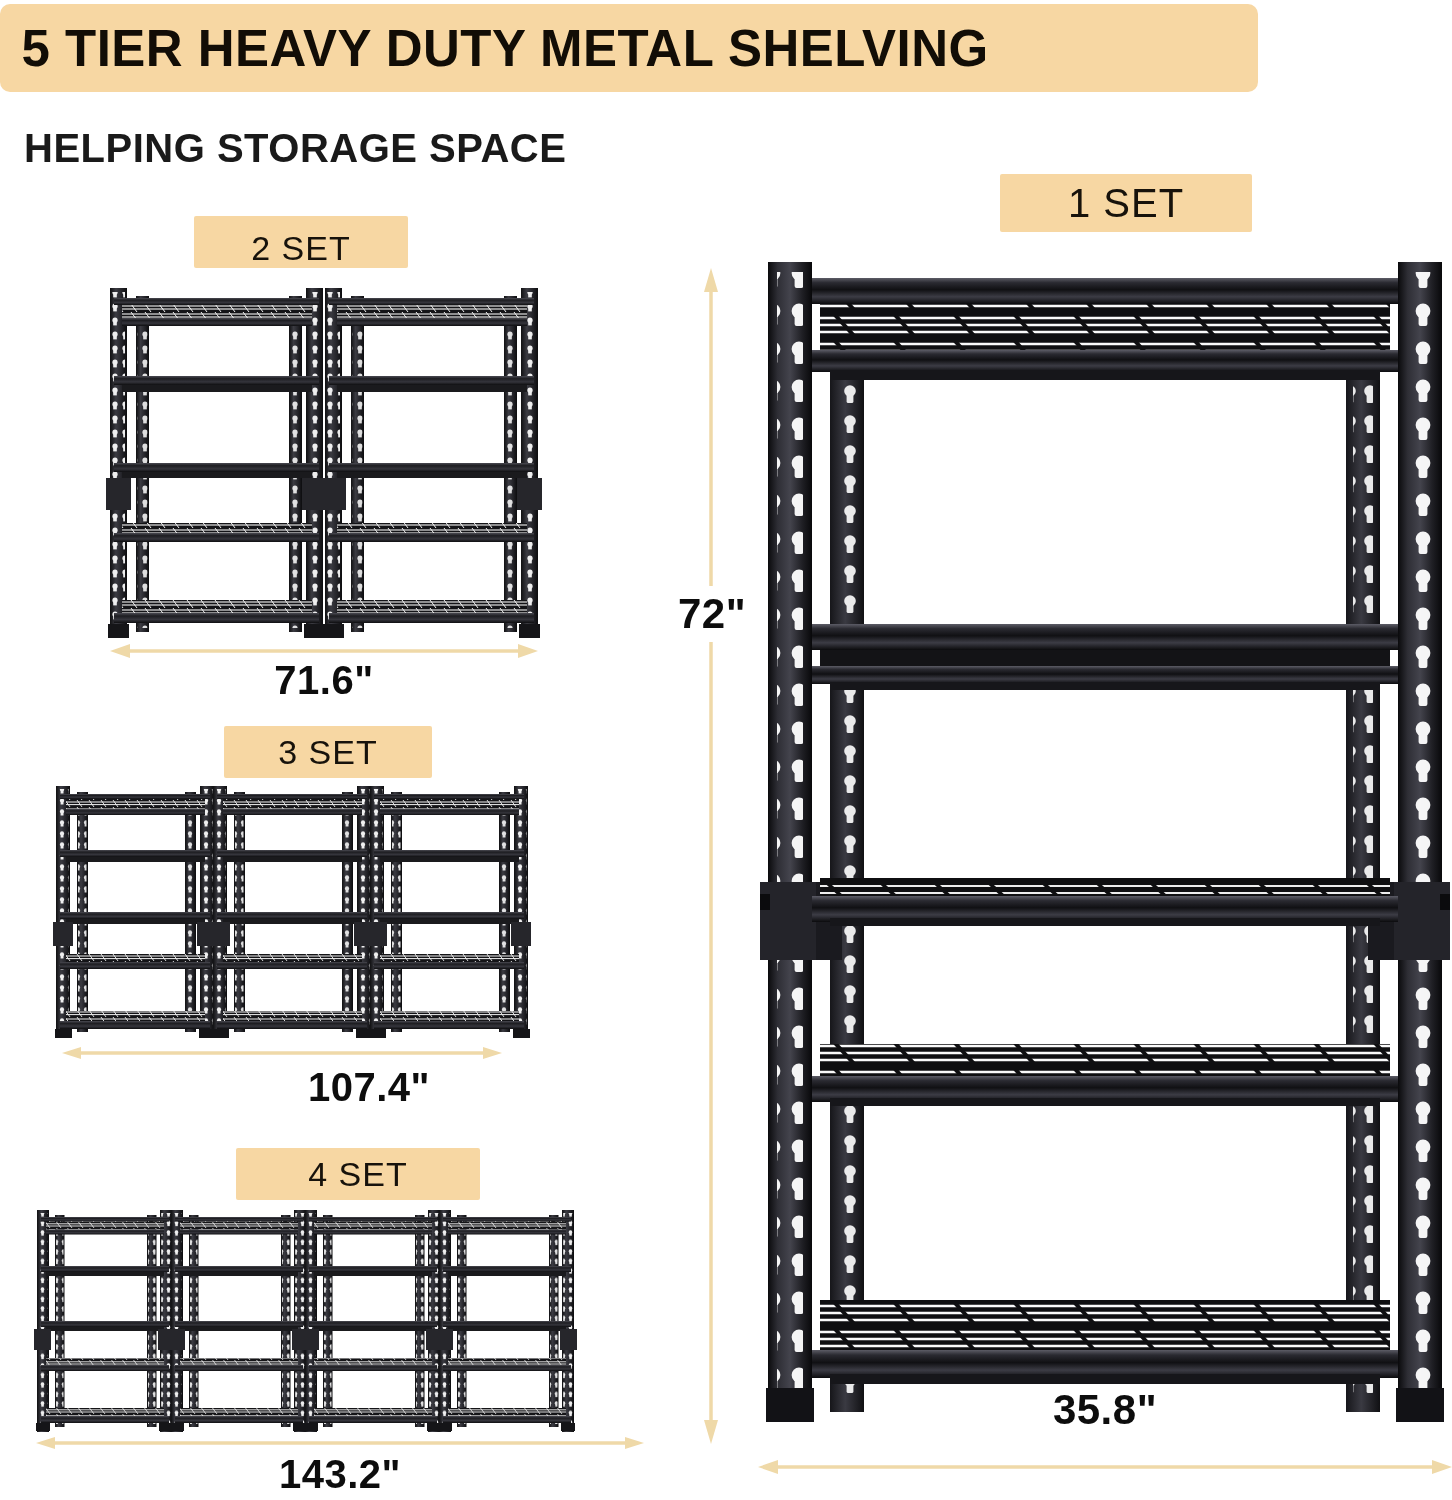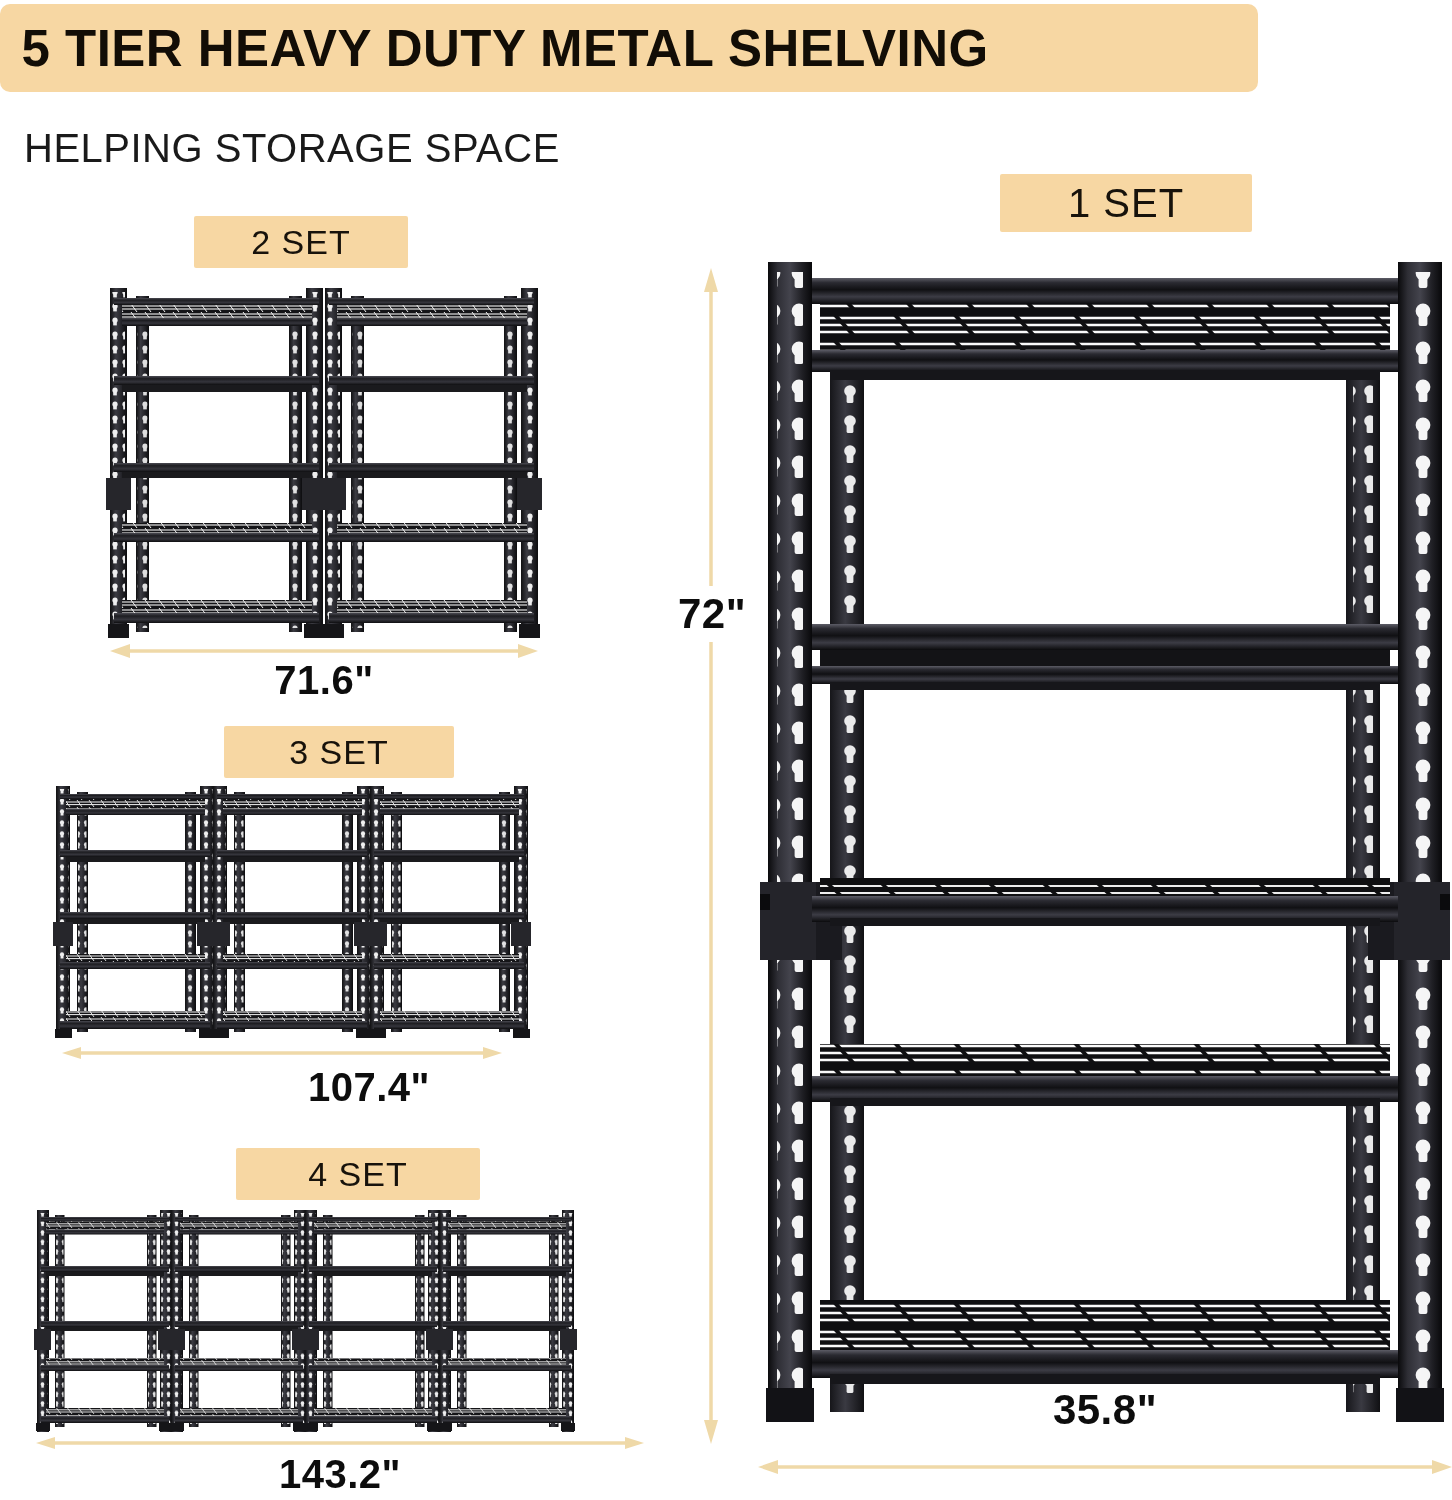--- a/index.html
+++ b/index.html
@@ -45,20 +45,21 @@
   }
 
   .subtitle {
     position: absolute;
     left: 24px;
     top: 126px;
     font-size: 40px;
     color: #1a1a1a;
     letter-spacing: 0.5px;
     white-space: nowrap;
+    font-weight: bold;
   }
 
   
   .badge {
     position: absolute;
     background: #F7D7A3;
     border-radius: 2px;
     display: flex;
     align-items: center;
     justify-content: center;
@@ -90,21 +91,21 @@
 <body>
 
 <div id="stage">
 
   <div class="title-banner">
     <div class="title-text">5 TIER HEAVY DUTY METAL SHELVING</div>
   </div>
 
   <div class="subtitle">HELPING STORAGE SPACE</div>
 
-  <div class="badge" style="left:194px; top:216px; width:214px; height:52px;">
+  <div class="badge" style="left:194px; top:216px; width:214px; height:52px;align-items:flex-end;">
     <span>2 SET</span>
   </div>
 
   <div class="rack" style="left:100px; top:288px; width:448px; height:350px;">
     <svg viewBox="0 0 448 350" preserveAspectRatio="none">
       <defs>
         <linearGradient id="postG" x1="0" y1="0" x2="1" y2="0">
           <stop offset="0%" stop-color="#101012"></stop>
           <stop offset="35%" stop-color="#3b3b42"></stop>
           <stop offset="70%" stop-color="#232328"></stop>
@@ -213,21 +214,21 @@
 
   <div class="arrow-h" style="left:110px; top:640px; width:428px; height:22px;">
     <svg viewBox="0 0 428 22" preserveAspectRatio="none">
       <line x1="14" y1="11" x2="414" y2="11" stroke="#EFD9A8" stroke-width="3.5"></line>
       <polygon points="0,11 20,4 20,18" fill="#EFD9A8"></polygon>
       <polygon points="428,11 408,4 408,18" fill="#EFD9A8"></polygon>
     </svg>
   </div>
   <div class="dim-label big" style="left:0px; top:658px; width:648px; text-align:center;">71.6"</div>
 
-  <div class="badge" style="left:224px; top:726px; width:230px; height:52px;">
+  <div class="badge" style="left:224px; top:726px; width:208px; height:52px;">
     <span>3 SET</span>
   </div>
 
   <div class="rack" style="left:50px; top:786px; width:550px; height:252px;">
     <svg viewBox="0 0 550 252" preserveAspectRatio="none">
       <defs>
         <pattern id="kh-md" x="0" y="0" width="8" height="11" patternUnits="userSpaceOnUse">
           <circle cx="4" cy="3.4" r="2.1" fill="#ffffff"></circle>
           <rect x="2.6" y="3.4" width="2.9" height="4.1" fill="#ffffff"></rect>
         </pattern>

